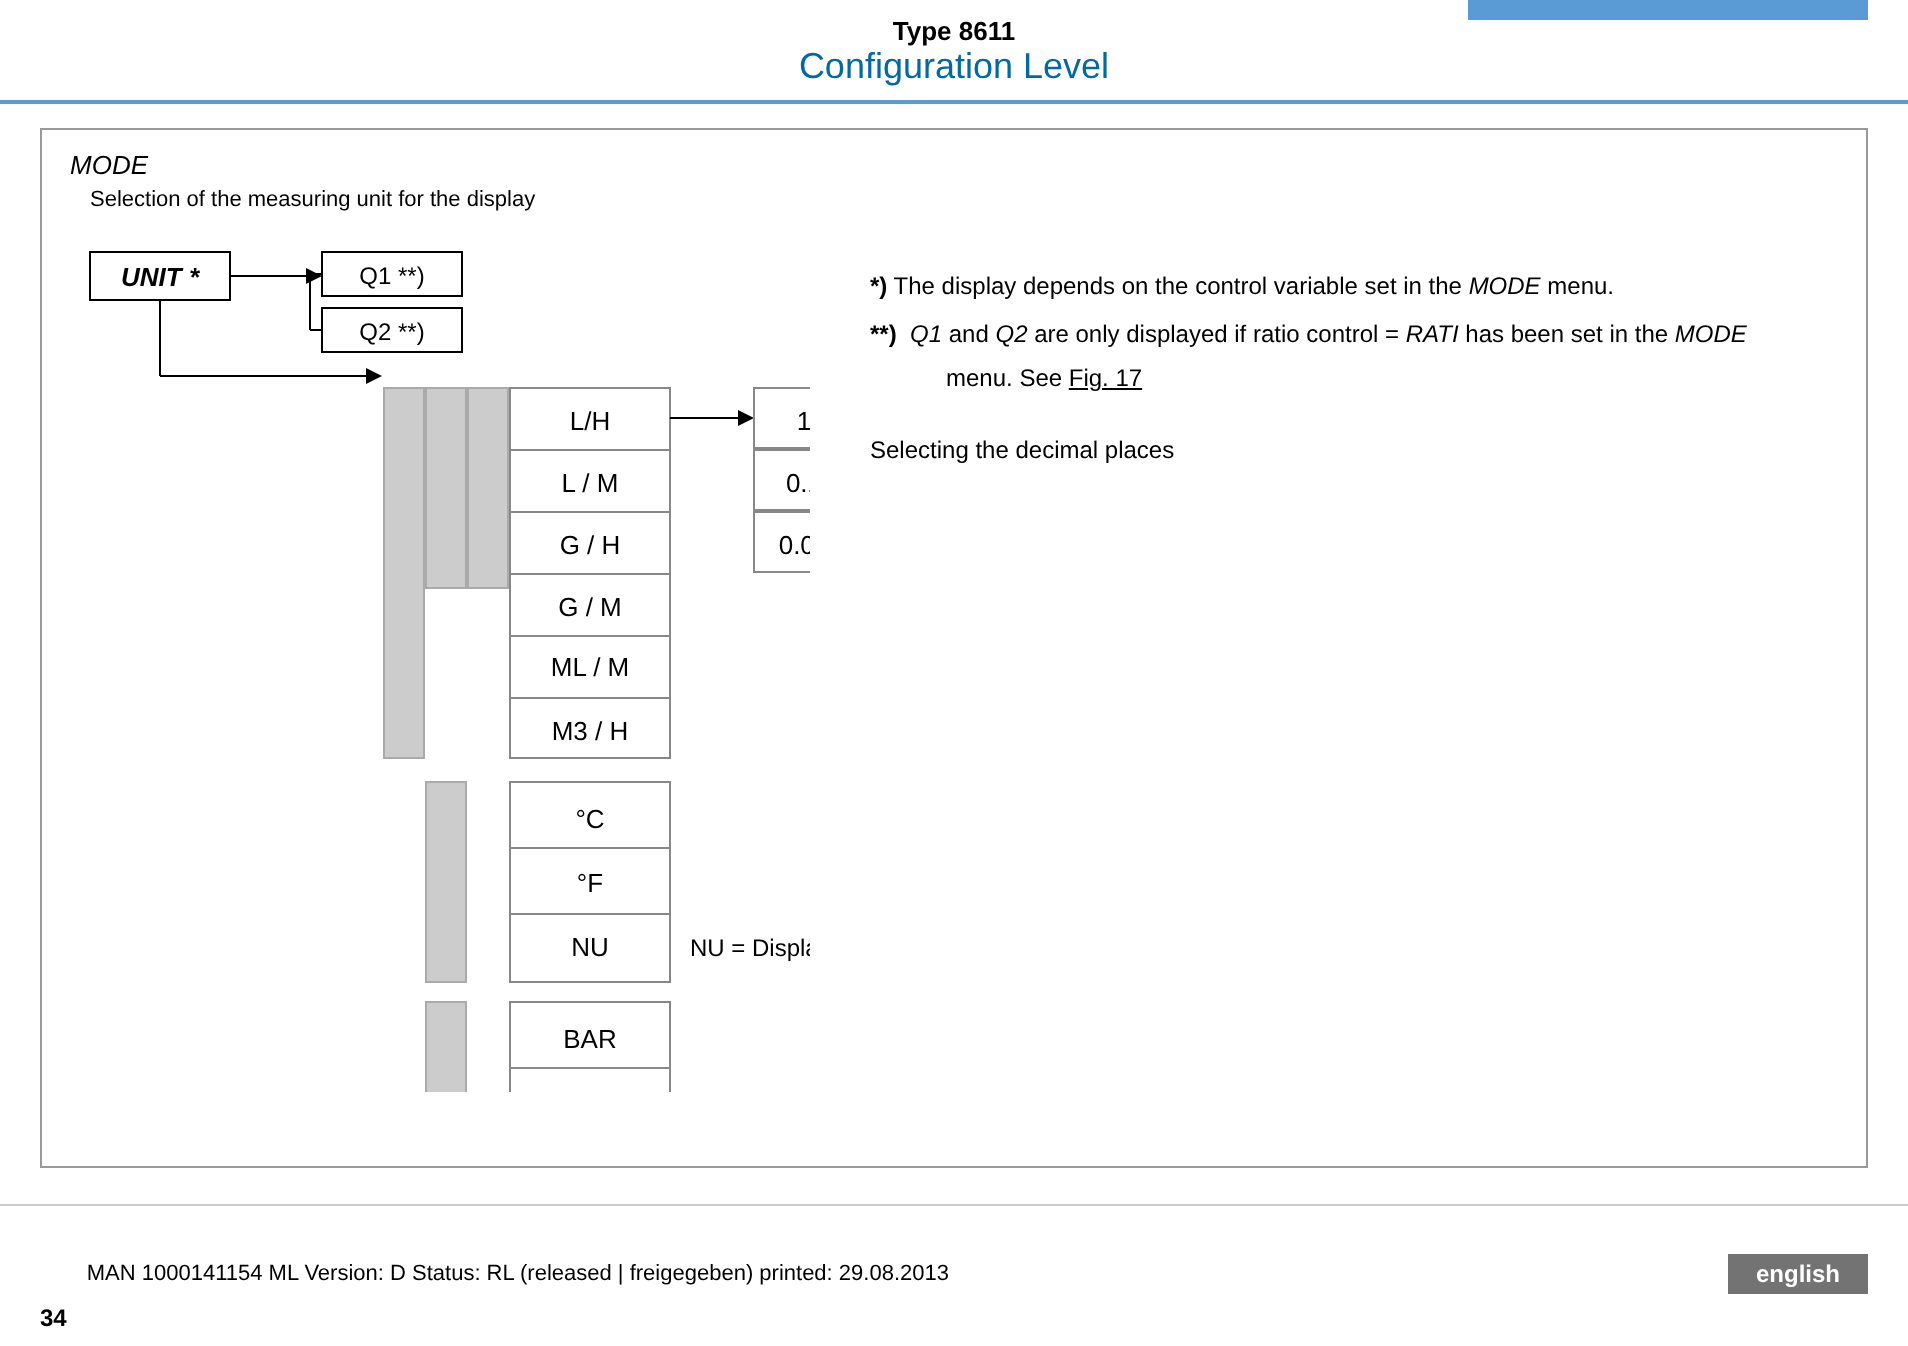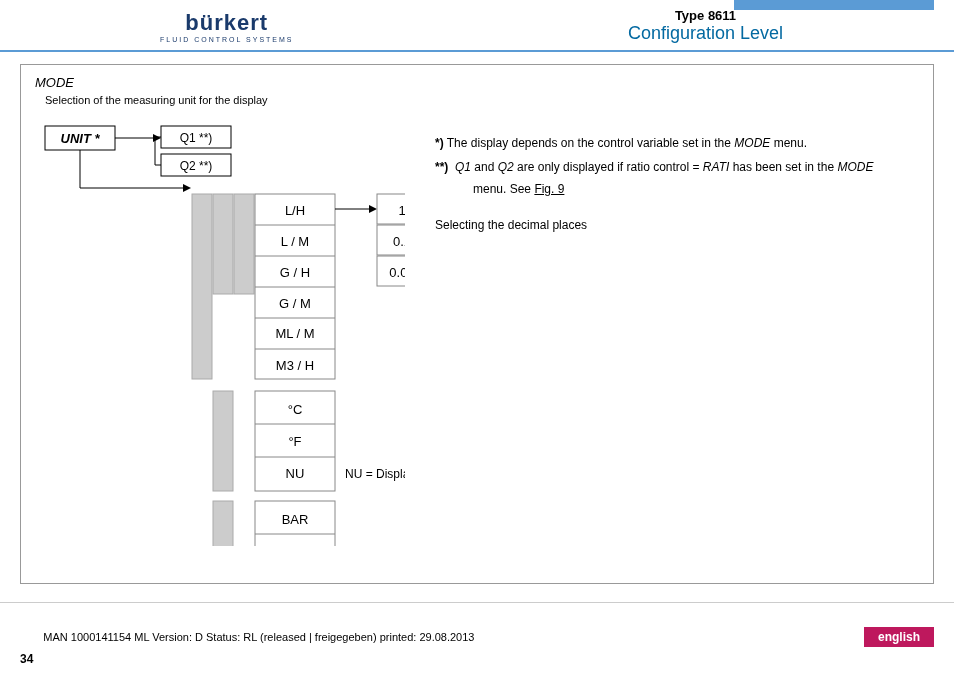--- a/index.html
+++ b/index.html
@@ -128,44 +128,38 @@
       font-size: 11px;
       color: #000;
     }
     .footer-page {
       font-size: 12px;
       font-weight: bold;
       margin-right: 10px;
       margin-top: 45px;
     }
     .footer-lang {
-      background: #be185d;
+      background: #737373;
       color: #fff;
       padding: 3px 14px;
       font-size: 12px;
       font-weight: bold;
     }
 
     
     .diagram-svg-wrapper {
       position: relative;
       width: 100%;
     }
   </style>
 </head>
 <body>
 
 <div class="header">
   <div class="header-blue-bar"></div>
-  <div class="header-logo-area">
-    <div class="logo-container">
-      <div class="logo-text">bürkert</div>
-      <div class="logo-subtitle">FLUID CONTROL SYSTEMS</div>
-    </div>
-  </div>
   <div class="header-right">
     <div class="doc-title">Type 8611</div>
     <div class="doc-subtitle">Configuration Level</div>
   </div>
 </div>
 
 <div class="main">
 
   <div class="diagram-box">
 
@@ -261,21 +255,21 @@
       </div>
 
       <div style="flex:1; margin-left:30px; margin-top:40px;">
         <div class="note-line">
           <span style="font-weight:bold">*)</span> The display depends on the control variable set in the <em>MODE</em> menu.
         </div>
         <div class="note-line" style="margin-top:6px;">
           <span style="font-weight:bold">**)</span> &nbsp;<em>Q1</em> and <em>Q2</em> are only displayed if ratio control = <em>RATI</em> has been set in the <em>MODE</em>
         </div>
         <div class="note-line note-indent">
-          &nbsp;&nbsp;&nbsp;&nbsp;&nbsp;&nbsp;menu. See <u>Fig. 9</u>
+          &nbsp;&nbsp;&nbsp;&nbsp;&nbsp;&nbsp;menu. See <u>Fig. 17</u>
         </div>
         <div class="decimal-label" style="margin-top:20px;">Selecting the decimal places</div>
       </div>
     </div>
 
   </div>
 
 
 </div>
 

